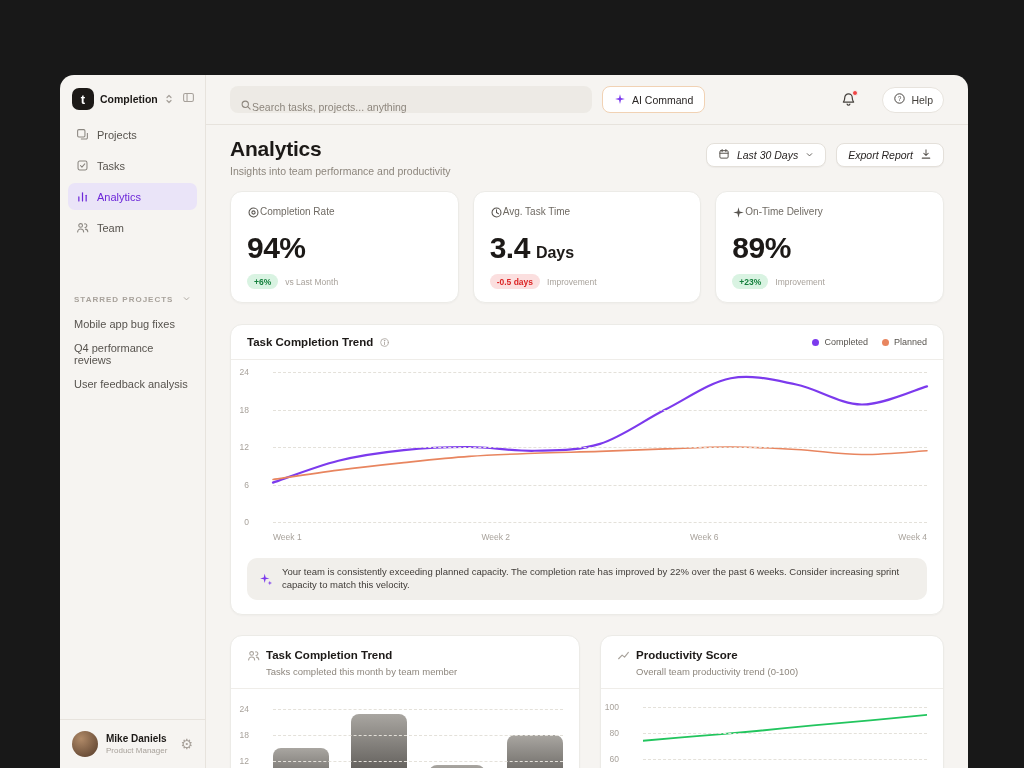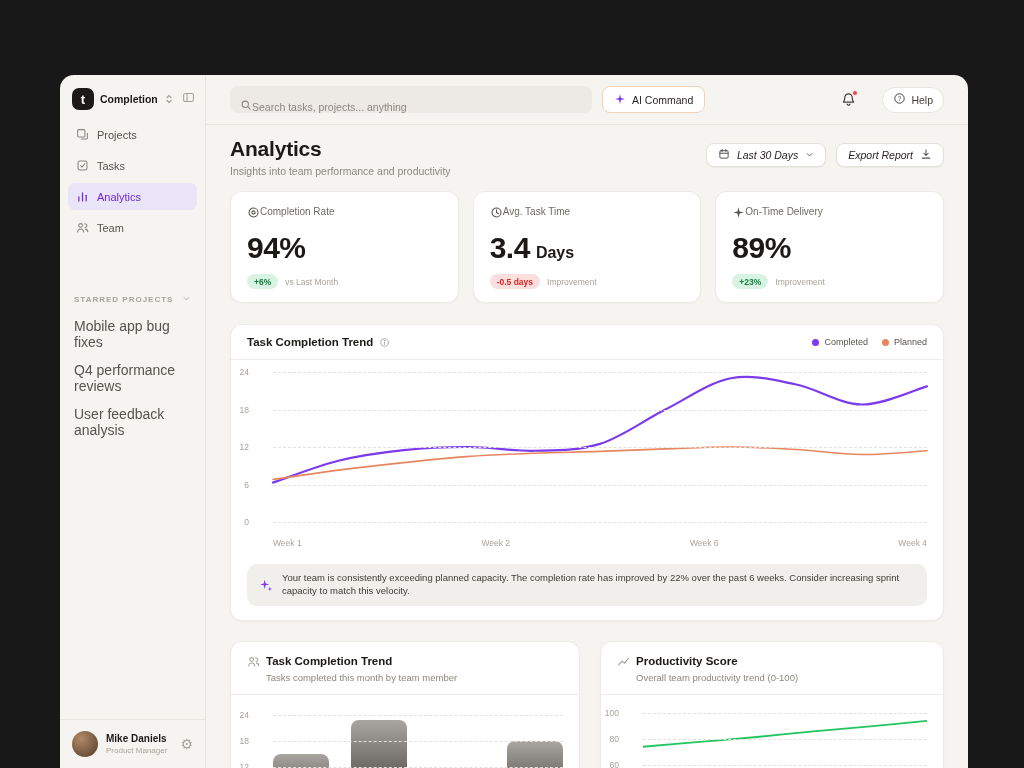--- a/index.html
+++ b/index.html
@@ -12,21 +12,21 @@
   .logo{width:22px;height:22px;border-radius:7px;background:#1c1917;color:#fff;display:flex;align-items:center;justify-content:center;font-size:13px;font-weight:bold;}
   .app-name{font-size:10.5px;font-weight:bold;}
   .sb-head .swap{color:#a6a09a;margin-left:1px;}
   .sb-head .panel{color:#a6a09a;margin-left:auto;cursor:pointer;}
   .sb-label{font-size:8px;font-weight:bold;letter-spacing:1px;color:#a8a29b;padding:14px 14px 7px;display:flex;align-items:center;}
   .sb-label .chev{margin-left:auto;color:#a8a29b;}
   .nav-item{display:flex;align-items:center;gap:8px;margin:1px 8px 3px;padding:7px 8px;border-radius:7px;font-size:11px;font-weight:500;color:#57534e;cursor:pointer;}
   .nav-item .ic{color:#8a8680;display:inline-flex;}
   .nav-item.active{background:#eae4f8;color:#6d28d9;}
   .nav-item.active .ic{color:#6d28d9;}
-  .star-item{padding:6px 14px;font-size:14px;color:#57534e;cursor:pointer;}
+  .star-item{padding:6px 14px;font-size:11px;color:#57534e;cursor:pointer;}
   .sb-user{margin-top:auto;border-top:1px solid #e7e3dd;padding:11px 12px;display:flex;align-items:center;gap:8px;}
   .avatar{width:26px;height:26px;border-radius:50%;background:radial-gradient(circle at 35% 30%,#b08a68,#6b4e38 75%);flex:0 0 26px;}
   .u-name{font-size:10px;font-weight:bold;line-height:1.25;}
   .u-role{font-size:8px;color:#a8a29b;}
   .gear{margin-left:auto;color:#a8a29b;font-size:14px;cursor:pointer;}
   
   .main{flex:1;display:flex;flex-direction:column;min-width:0;}
   .topbar{height:50px;flex:0 0 50px;border-bottom:1px solid #e7e3dd;display:flex;align-items:center;padding:0 24px;gap:10px;}
   .search{width:362px;height:27px;background:#edeae5;border-radius:8px;display:flex;align-items:flex-end;gap:0;padding:0 10px;color:#8d867d;font-size:10.5px;cursor:text;}
   .ai-btn{height:27px;display:flex;align-items:center;gap:6px;padding:0 11px;background:#fff;border:1px solid #f1d2b4;border-radius:8px;font-size:10.5px;font-weight:500;color:#292524;cursor:pointer;}
@@ -63,21 +63,21 @@
   .legend{margin-left:auto;display:flex;gap:14px;align-items:center;}
   .legend-item{display:flex;align-items:center;gap:5px;font-size:9px;color:#57534e;}
   .legend-dot{width:7px;height:7px;border-radius:50%;}
   .chart-area{padding:12px 16px 4px;}
   .chart-wrap{display:flex;}
   .y-col{width:26px;position:relative;flex:0 0 26px;}
   .ytick{position:absolute;right:24px;transform:translateY(-50%);font-size:8.5px;color:#a8a29b;}
   .plot{flex:1;position:relative;height:150px;}
   .gridline{position:absolute;left:0;right:0;border-top:1px dashed #e4e1da;}
   .plot svg{position:absolute;inset:0;width:100%;height:100%;overflow:visible;}
-  .x-labels{display:flex;justify-content:space-between;margin:16px 0 6px 26px;font-size:8.5px;color:#a8a29b;}
+  .x-labels{display:flex;justify-content:space-between;margin:10px 0 6px 26px;font-size:8.5px;color:#a8a29b;}
   .insight{margin:6px 16px 14px;background:#f1efeb;border-radius:10px;padding:8px 12px;display:flex;align-items:center;gap:9px;}
   .insight .ic{color:#7c3aed;flex:0 0 14px;display:inline-flex;}
   .insight-text{font-size:9.5px;color:#3f3b37;line-height:1.35;}
   
   .bottom-row{display:flex;gap:20px;}
   .b-card{min-height:210px;}
   .b-card-a{flex:0 0 350px;width:350px;}
   .b-card-b{flex:1;}
   .b-head{padding:13px 16px 11px;border-bottom:1px solid #efede9;}
   .b-sub{font-size:9.5px;color:#8d867d;margin-top:4px;margin-left:19px;}

